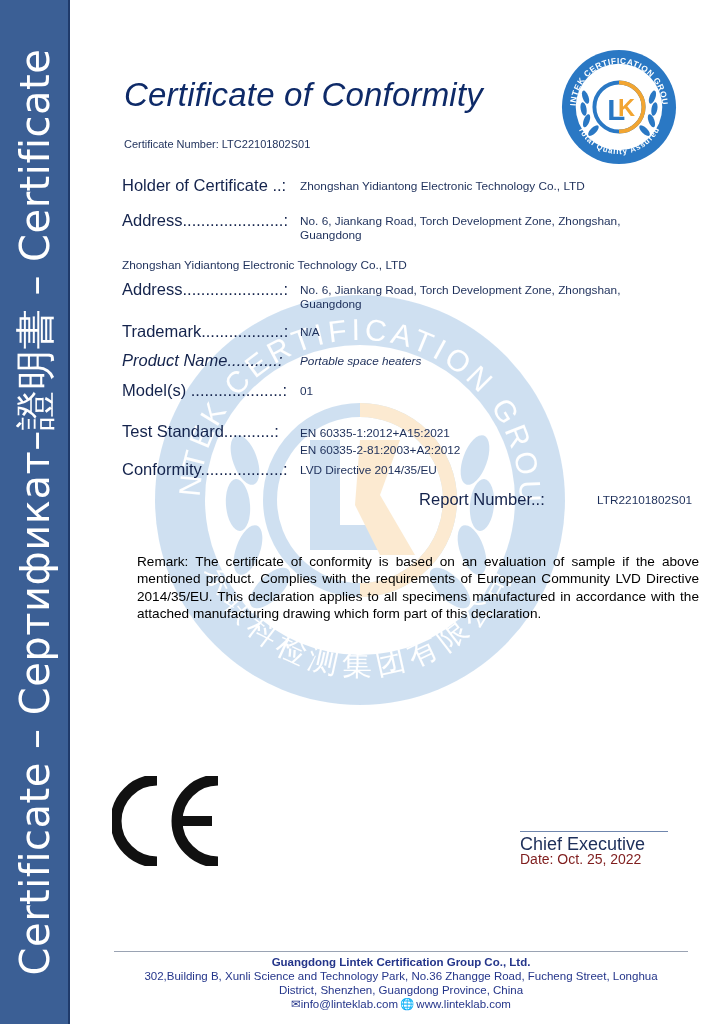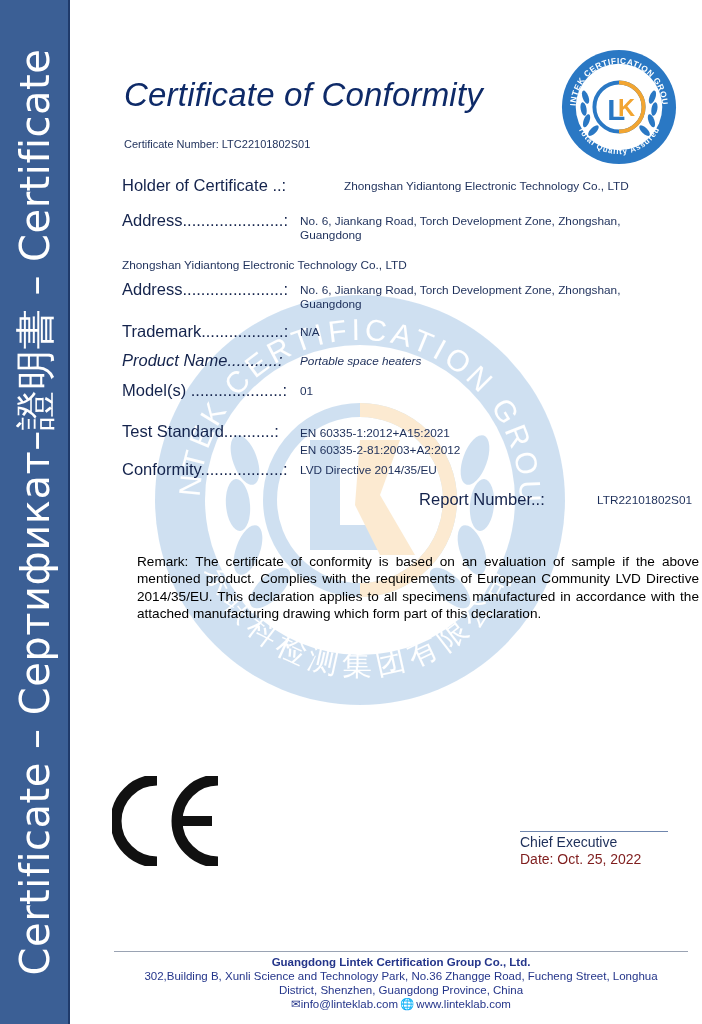--- a/index.html
+++ b/index.html
@@ -31,21 +31,21 @@
   }
   .row { position: absolute; left: 122px; width: 570px; display: flex; }
   .row .label { width: 178px; font-size: 16.5px; color: #14234c; white-space: nowrap; }
   .row .value { font-size: 11.8px; color: #1d2f5a; line-height: 14px; padding-top: 3px; }
   .remark {
     position: absolute; left: 124px; top: 553px; width: 562px; font-size: 13.6px;
     line-height: 17.3px; color: #000000; text-align: justify; margin-left: 13px;
   }
   .ce-mark { position: absolute; left: 112px; top: 776px; width: 110px; height: 90px; }
   .sign-line { position: absolute; left: 520px; top: 831px; width: 148px; border-top: 1px solid #6f86ad; }
-  .sign-title { position: absolute; left: 520px; top: 834px; font-size: 14px; color: #1d2f5a; }
+  .sign-title { position: absolute; left: 520px; top: 834px; font-size: 18px; color: #1d2f5a; }
   .sign-date { position: absolute; left: 520px; top: 851px; font-size: 14px; color: #7f1d1d; }
   .footer-line { position: absolute; left: 114px; top: 951px; width: 574px; border-top: 1px solid #9aa3b3; }
   .footer { position: absolute; left: 110px; top: 955px; width: 582px; text-align: center; color: #24358a; font-size: 11.5px; line-height: 14px; }
   .footer .company { font-weight: bold; }
 </style>
 </head>
 <body>
 
 <div class="sidebar">
   <div class="sidebar-text">Certificate – Сертификат–證明書 – Certificate</div>
@@ -106,21 +106,21 @@
     <ellipse cx="322" cy="260" rx="12" ry="26" transform="rotate(-20 322 260)"></ellipse>
     <ellipse cx="300" cy="298" rx="12" ry="26" transform="rotate(-45 300 298)"></ellipse>
   </g>
   <circle cx="210" cy="210" r="90" fill="none" stroke="#2a78c4" stroke-width="14"></circle>
   <path d="M 210 120 A 90 90 0 0 1 210 300" fill="none" stroke="#f2a531" stroke-width="14"></path>
   <rect x="160" y="150" width="30" height="110" fill="#2a78c4"></rect>
   <rect x="160" y="235" width="70" height="25" fill="#2a78c4"></rect>
   <path d="M 210 150 L 250 150 L 230 205 L 265 265 L 230 265 L 205 215 Z" fill="#f2a531"></path>
 </svg>
 
-<div class="row" style="top:176px;gap:44px;">
+<div class="row" style="top:176px;">
   <span class="label">Holder of Certificate ..:</span>
   <span class="value">Zhongshan Yidiantong Electronic Technology Co., LTD</span>
 </div>
 <div class="row" style="top:211px;">
   <span class="label">Address......................:</span>
   <span class="value" style="white-space:pre-line;">No. 6, Jiankang Road, Torch Development Zone, Zhongshan,
 Guangdong</span>
 </div>
 <div class="row" style="top:255px;">
   <span class="value">Zhongshan Yidiantong Electronic Technology Co., LTD</span>

